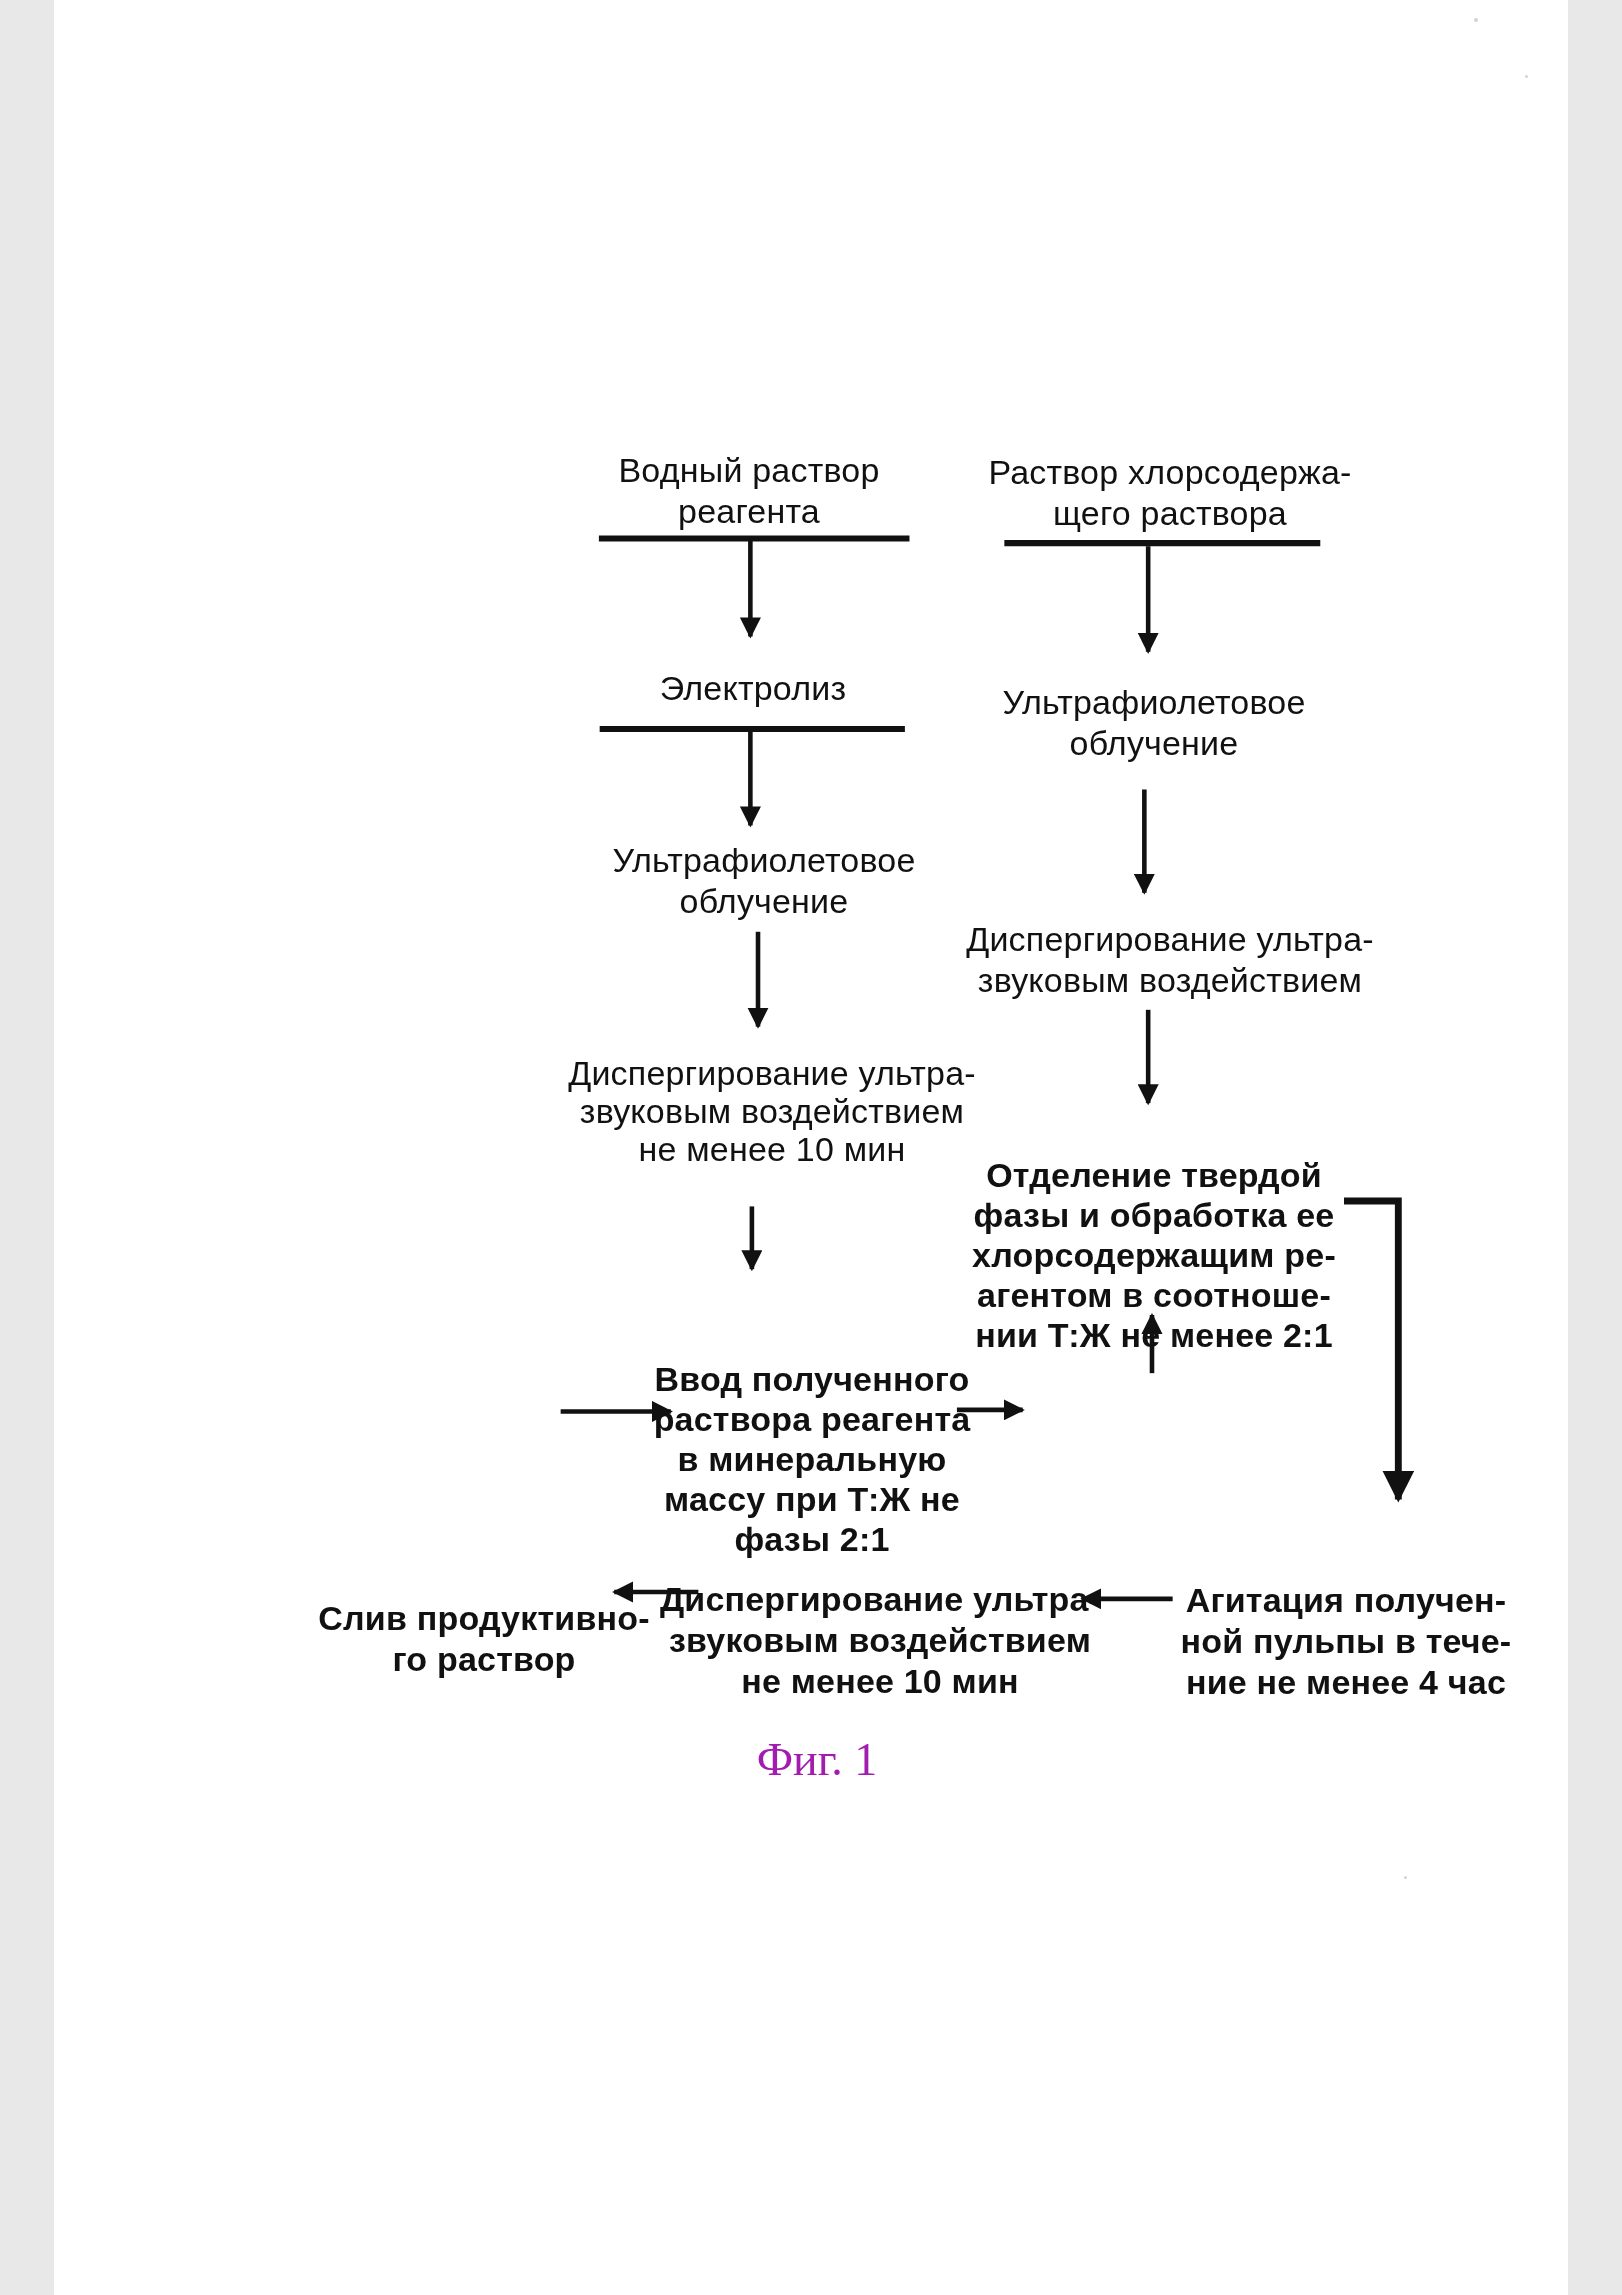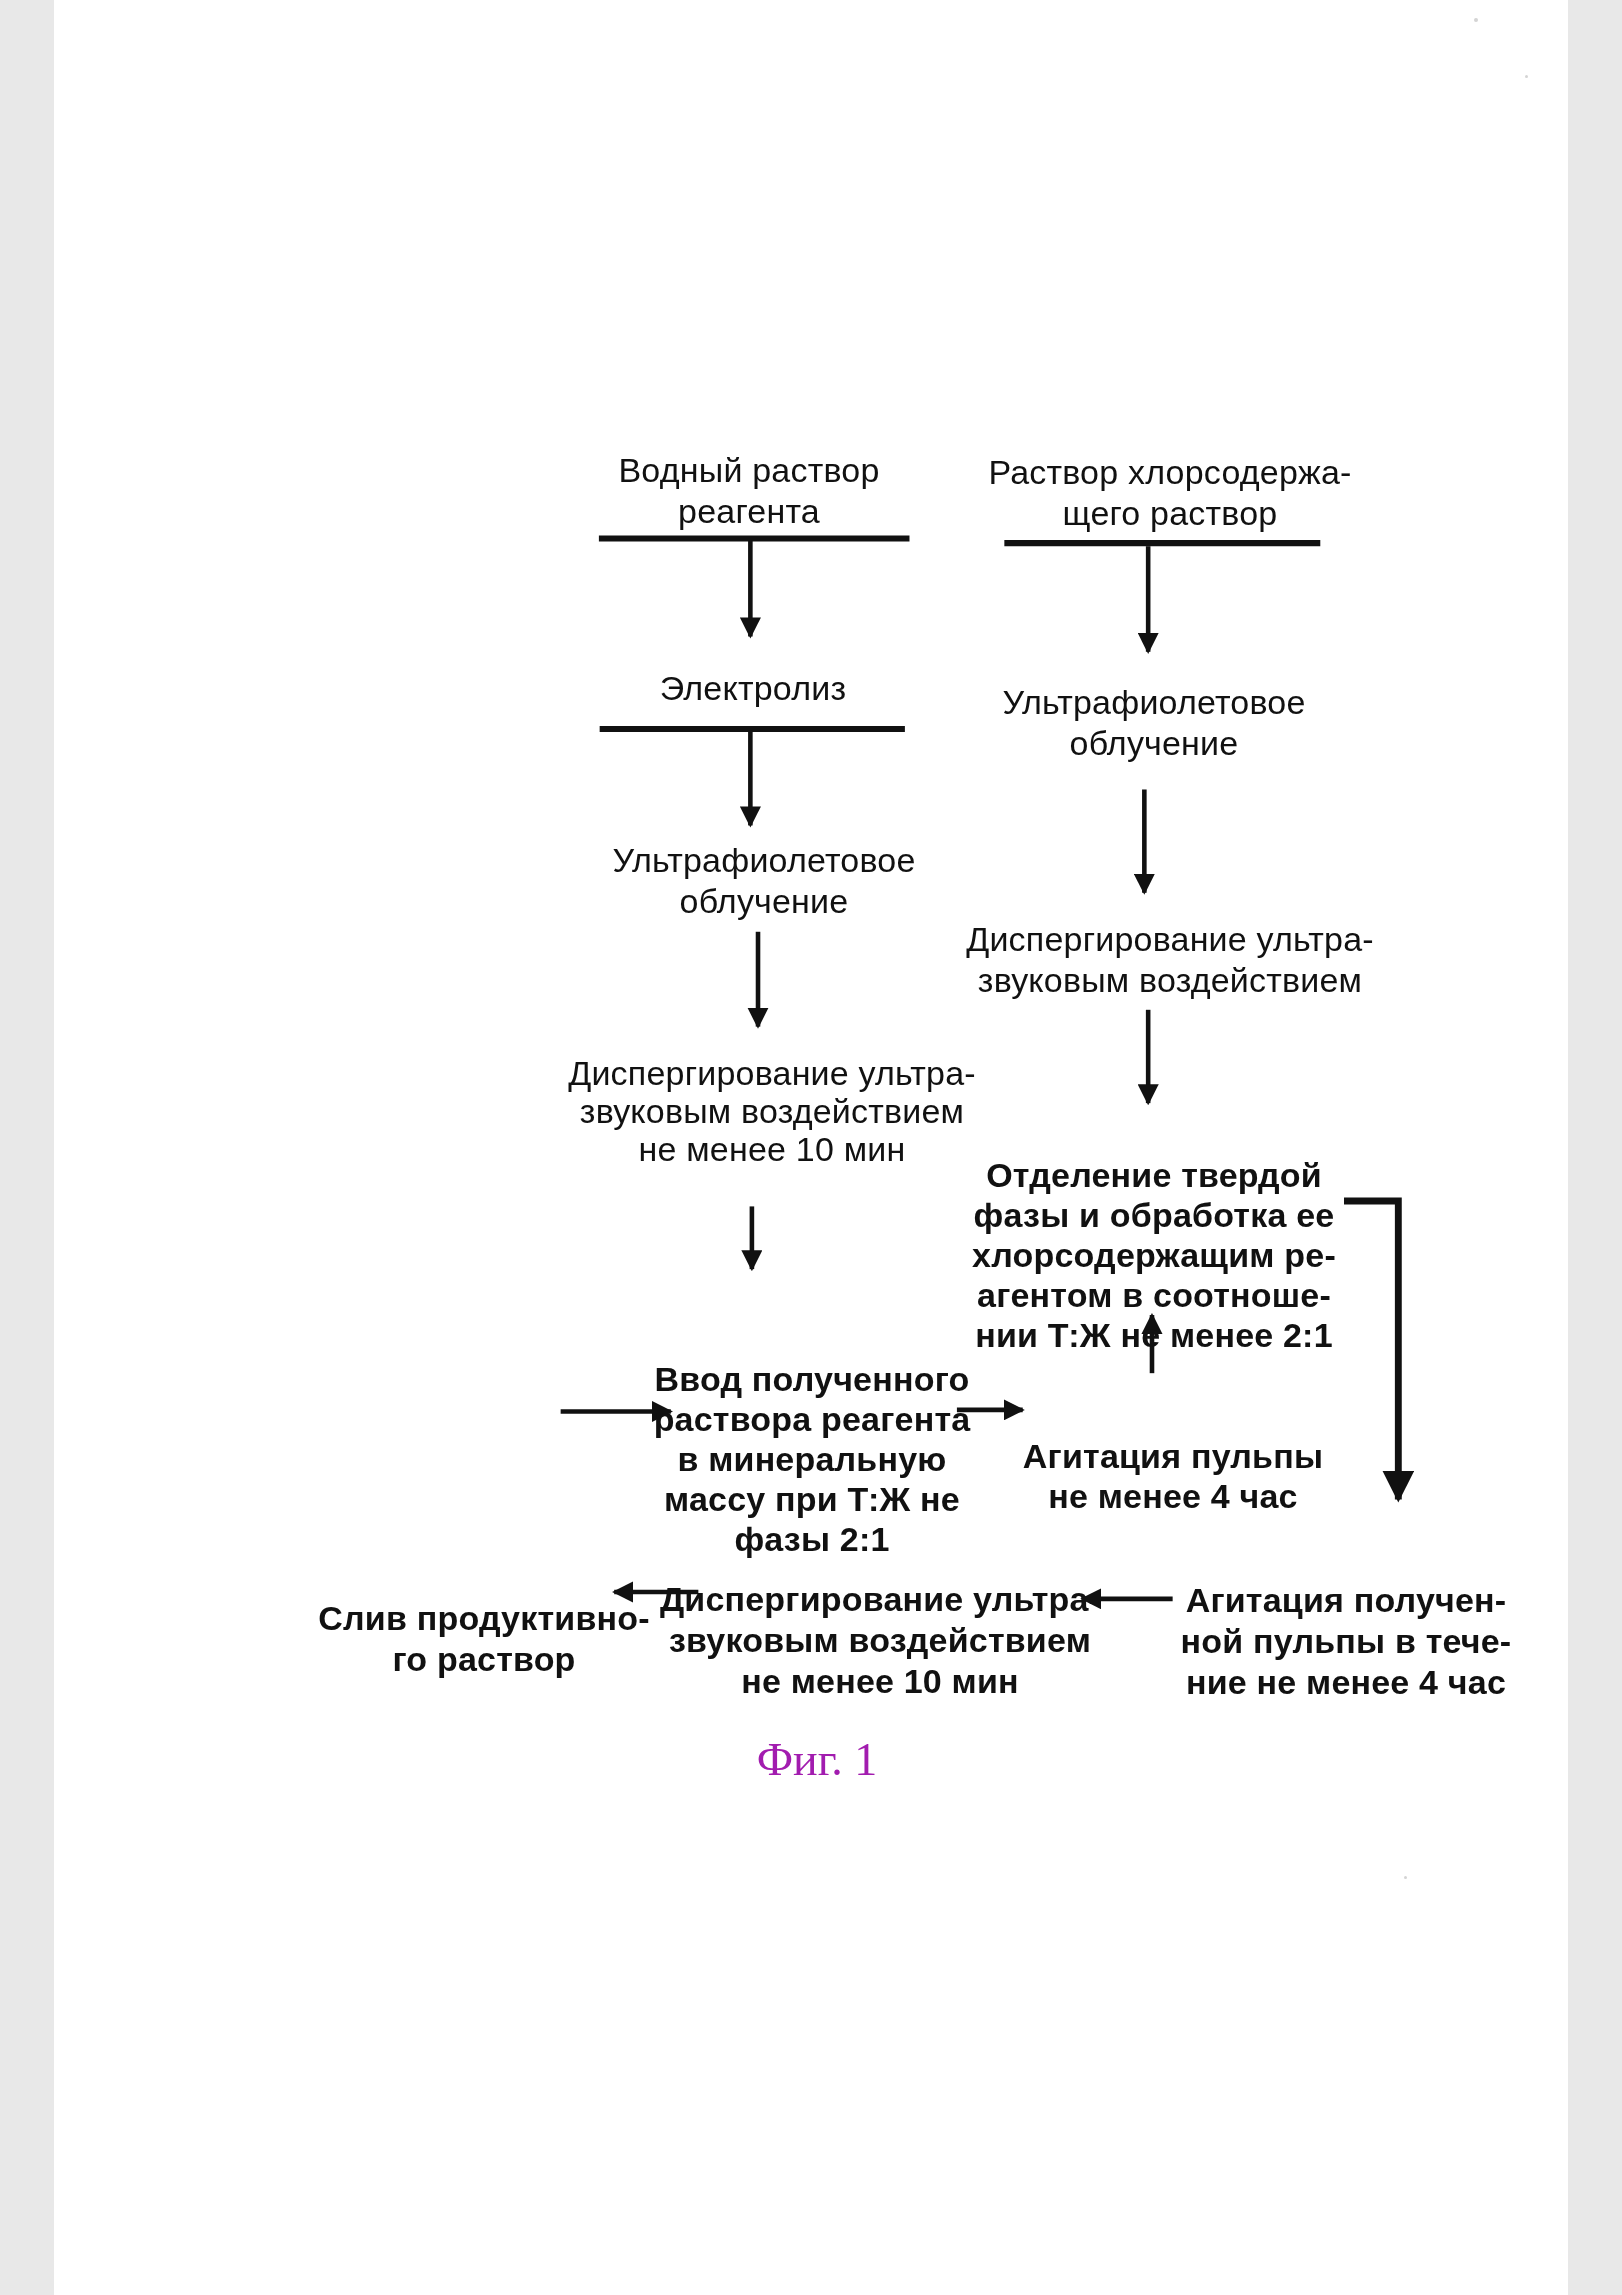--- a/index.html
+++ b/index.html
@@ -113,28 +113,24 @@
 
   <div class="node bold lh52" style="left:758px; top:1315px">
     <div>Ввод полученного</div>
     <div>раствора реагента</div>
     <div>в минеральную</div>
     <div>массу при Т:Ж не</div>
     <div>фазы 2:1</div>
   </div>
 
 
-  <div class="node bold lh52" style="left:1119px; top:1392px">
-    <div>Агитация пульпы</div>
-    <div>не менее 4 час</div>
-  </div>
 
   <div class="node lh54" style="left:1116px; top:452px">
     <div>Раствор хлорсодержа-</div>
-    <div>щего раствор</div>
+    <div>щего раствора</div>
   </div>
 
   <div class="node lh54" style="left:1100px; top:682px">
     <div>Ультрафиолетовое</div>
     <div>облучение</div>
   </div>
 
   <div class="node lh54" style="left:1116px; top:919px">
     <div>Диспергирование ультра-</div>
     <div>звуковым воздействием</div>

